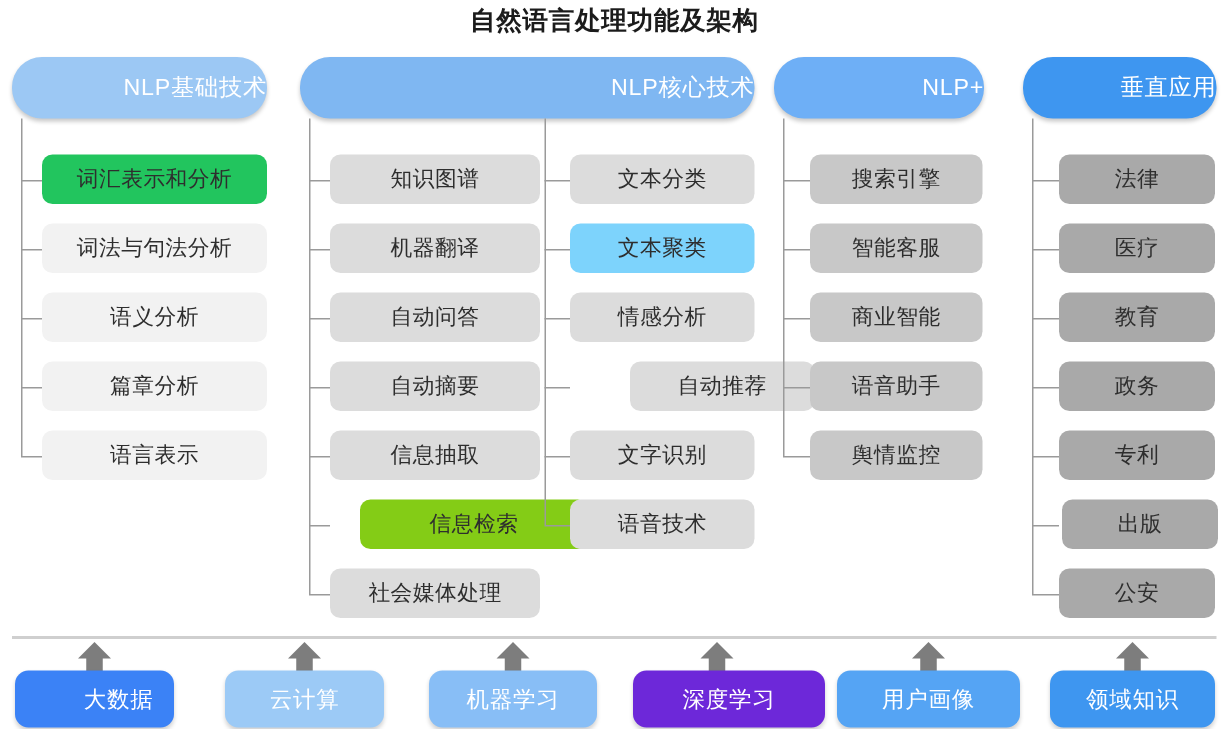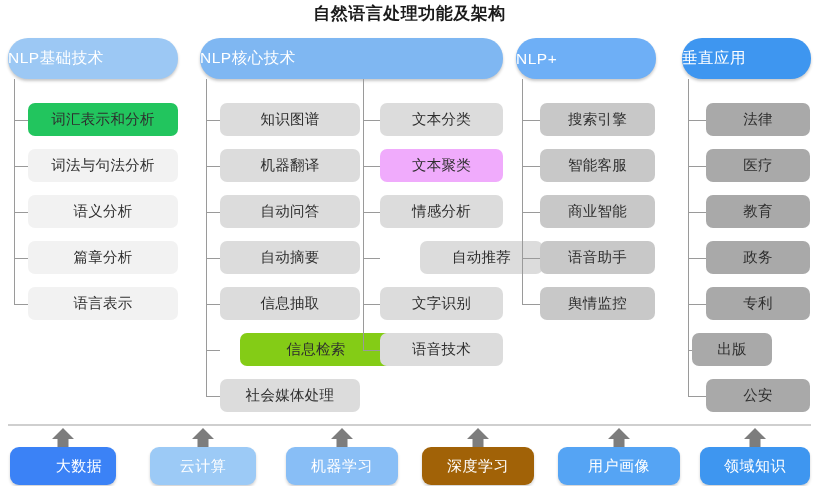--- a/index.html
+++ b/index.html
@@ -30,21 +30,21 @@
 
   
   .header-pill {
     position: absolute;
     height: 41px;
     border-radius: 20px;
     color: #ffffff;
     font-size: 15.5px;
     display: flex;
     align-items: center;
-    justify-content: flex-start;
+    justify-content: flex-end;
     box-shadow: 0 2px 3px rgba(0,0,0,0.22);
     letter-spacing: 0.5px;
     box-sizing: border-box;
   }
   .node {
     position: absolute;
     height: 33px;
     border-radius: 7px;
     display: flex;
     align-items: center;
@@ -177,21 +177,21 @@
     <div class="branch" style="left: 206px; top: 395.5px; width: 14px; background: rgb(154, 154, 154);"></div>
     <div class="node" style="left: 220px; top: 379px; width: 140px; background: rgb(220, 220, 220);">
       <span>社会媒体处理</span>
     </div>
     <div class="trunk" style="left: 363px; top: 79px; height: 270.5px; background: rgb(154, 154, 154);"></div>
     <div class="branch" style="left: 363px; top: 119.5px; width: 17px; background: rgb(154, 154, 154);"></div>
     <div class="node" style="left: 380px; top: 103px; width: 123px; background: rgb(220, 220, 220);">
       <span>文本分类</span>
     </div>
     <div class="branch" style="left: 363px; top: 165.5px; width: 17px; background: rgb(154, 154, 154);"></div>
-    <div class="node" style="left: 380px; top: 149px; width: 123px; background: #f0abfc;">
+    <div class="node" style="left: 380px; top: 149px; width: 123px; background: #7dd3fc;">
       <span>文本聚类</span>
     </div>
     <div class="branch" style="left: 363px; top: 211.5px; width: 17px; background: rgb(154, 154, 154);"></div>
     <div class="node" style="left: 380px; top: 195px; width: 123px; background: rgb(220, 220, 220);">
       <span>情感分析</span>
     </div>
     <div class="branch" style="left: 363px; top: 257.5px; width: 17px; background: rgb(154, 154, 154);"></div>
     <div class="node" style="left: 380px; top: 241px; width: 123px; background: rgb(220, 220, 220); margin-left: 40px;">
       <span>自动推荐</span>
     </div>
@@ -239,21 +239,21 @@
     </div>
     <div class="branch" style="left: 688px; top: 257.5px; width: 18px; background: rgb(154, 154, 154);"></div>
     <div class="node" style="left: 706px; top: 241px; width: 104px; background: rgb(169, 169, 169);">
       <span>政务</span>
     </div>
     <div class="branch" style="left: 688px; top: 303.5px; width: 18px; background: rgb(154, 154, 154);"></div>
     <div class="node" style="left: 706px; top: 287px; width: 104px; background: rgb(169, 169, 169);">
       <span>专利</span>
     </div>
     <div class="branch" style="left: 688px; top: 349.5px; width: 18px; background: rgb(154, 154, 154);"></div>
-    <div class="node" style="left: 692px; top: 333px; width: 80px; background: rgb(169, 169, 169);">
+    <div class="node" style="left: 708px; top: 333px; width: 104px; background: rgb(169, 169, 169);">
       <span>出版</span>
     </div>
     <div class="branch" style="left: 688px; top: 395.5px; width: 18px; background: rgb(154, 154, 154);"></div>
     <div class="node" style="left: 706px; top: 379px; width: 104px; background: rgb(169, 169, 169);">
       <span>公安</span>
     </div>
     <div class="found-arrow" style="left: 50px; top: 427px;">
       <svg width="26" height="22" viewBox="0 0 26 22">
         <path d="M13 1 L24 12 L18.5 12 L18.5 21 L7.5 21 L7.5 12 L2 12 Z" fill="#7D7D7D"></path>
       </svg>
@@ -275,21 +275,21 @@
       </svg>
     </div>
     <div class="found-pill" style="left: 286px; width: 112px; background: rgb(136, 190, 246);">
       <span>机器学习</span>
     </div>
     <div class="found-arrow" style="left: 465px; top: 427px;">
       <svg width="26" height="22" viewBox="0 0 26 22">
         <path d="M13 1 L24 12 L18.5 12 L18.5 21 L7.5 21 L7.5 12 L2 12 Z" fill="#7D7D7D"></path>
       </svg>
     </div>
-    <div class="found-pill" style="left: 422px; width: 112px; background: #a16207;">
+    <div class="found-pill" style="left: 422px; width: 128px; background: #6d28d9;">
       <span>深度学习</span>
     </div>
     <div class="found-arrow" style="left: 606px; top: 427px;">
       <svg width="26" height="22" viewBox="0 0 26 22">
         <path d="M13 1 L24 12 L18.5 12 L18.5 21 L7.5 21 L7.5 12 L2 12 Z" fill="#7D7D7D"></path>
       </svg>
     </div>
     <div class="found-pill" style="left: 558px; width: 122px; background: rgb(85, 164, 244);">
       <span>用户画像</span>
     </div>

